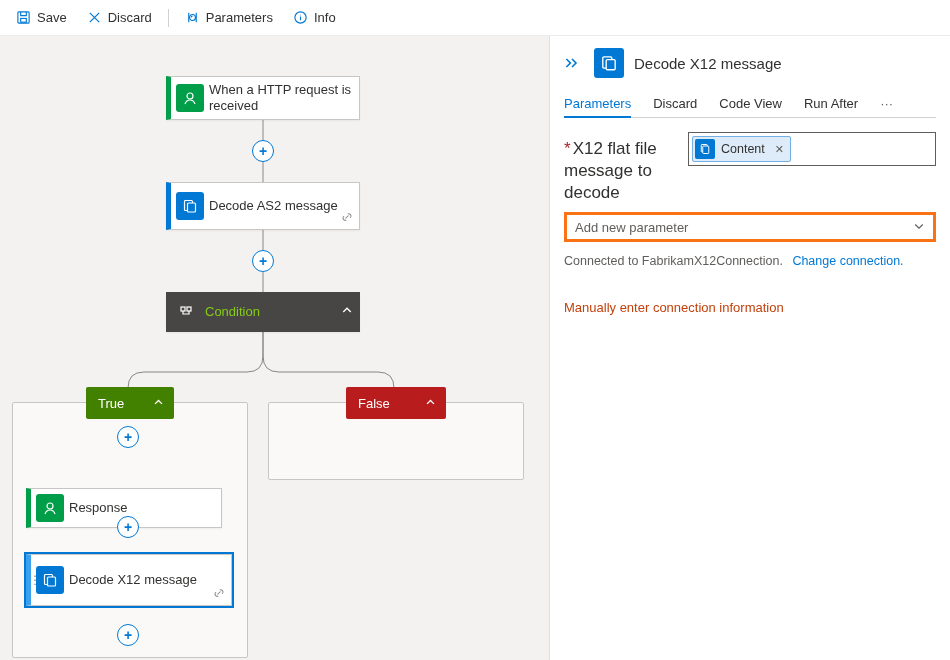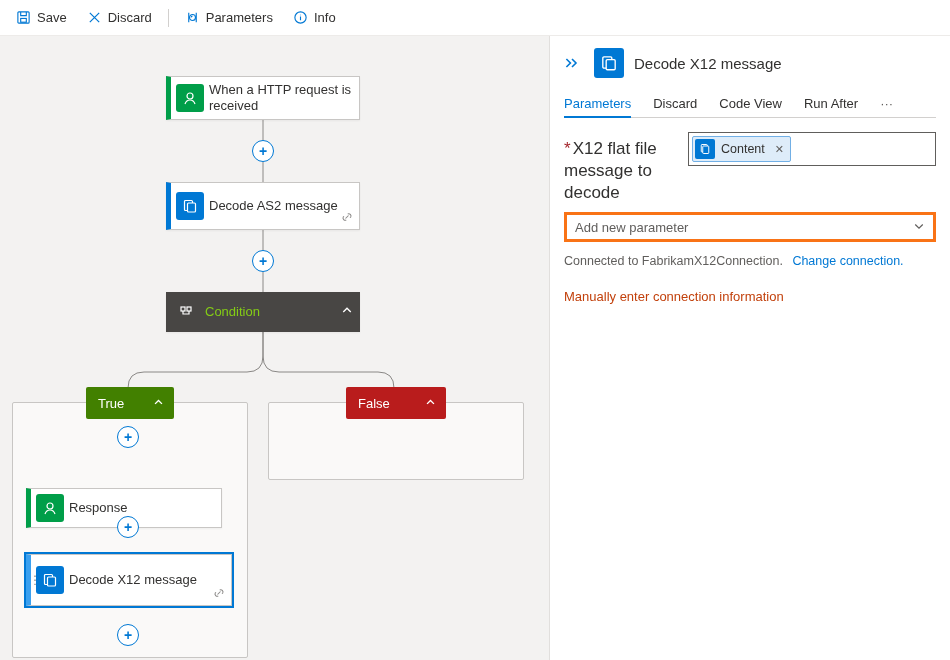--- a/index.html
+++ b/index.html
@@ -149,21 +149,21 @@
     background:#deecf9;border:1px solid #71afe5;border-radius:2px;
     padding:2px 6px 2px 2px;font-size:12.5px;cursor:pointer;
   }
   .token .mini-icon {
     width:20px;height:20px;background:#0078d4;color:#fff;display:flex;align-items:center;justify-content:center;border-radius:2px;font-size:10px;
   }
   .token .x { color:#605e5c; font-size:11px; margin-left:4px;}
   .dd {
     width:100%; border:3px solid #f97316; height:30px; display:flex; align-items:center; justify-content:space-between; padding:0 8px; color:#605e5c; font-size:13px; cursor:pointer; margin-bottom:12px;
   }
-  .conn-line { font-size:12.5px; color:#605e5c; margin-bottom:21px;}
+  .conn-line { font-size:12.5px; color:#605e5c; margin-bottom:32px;}
   .conn-line a { color:#0078d4; text-decoration:none; margin-left:6px;}
   .primary-btn {
     display:block;margin:0 auto 24px auto; background:#0078d4;color:#fff;border:none;
     padding:8px 40px;font-size:14px;cursor:pointer;
   }
   .manual-link { display:block;text-align:left;color:#c2410c;text-decoration:none;font-size:13px;}
 </style>
 </head>
 <body>
 

